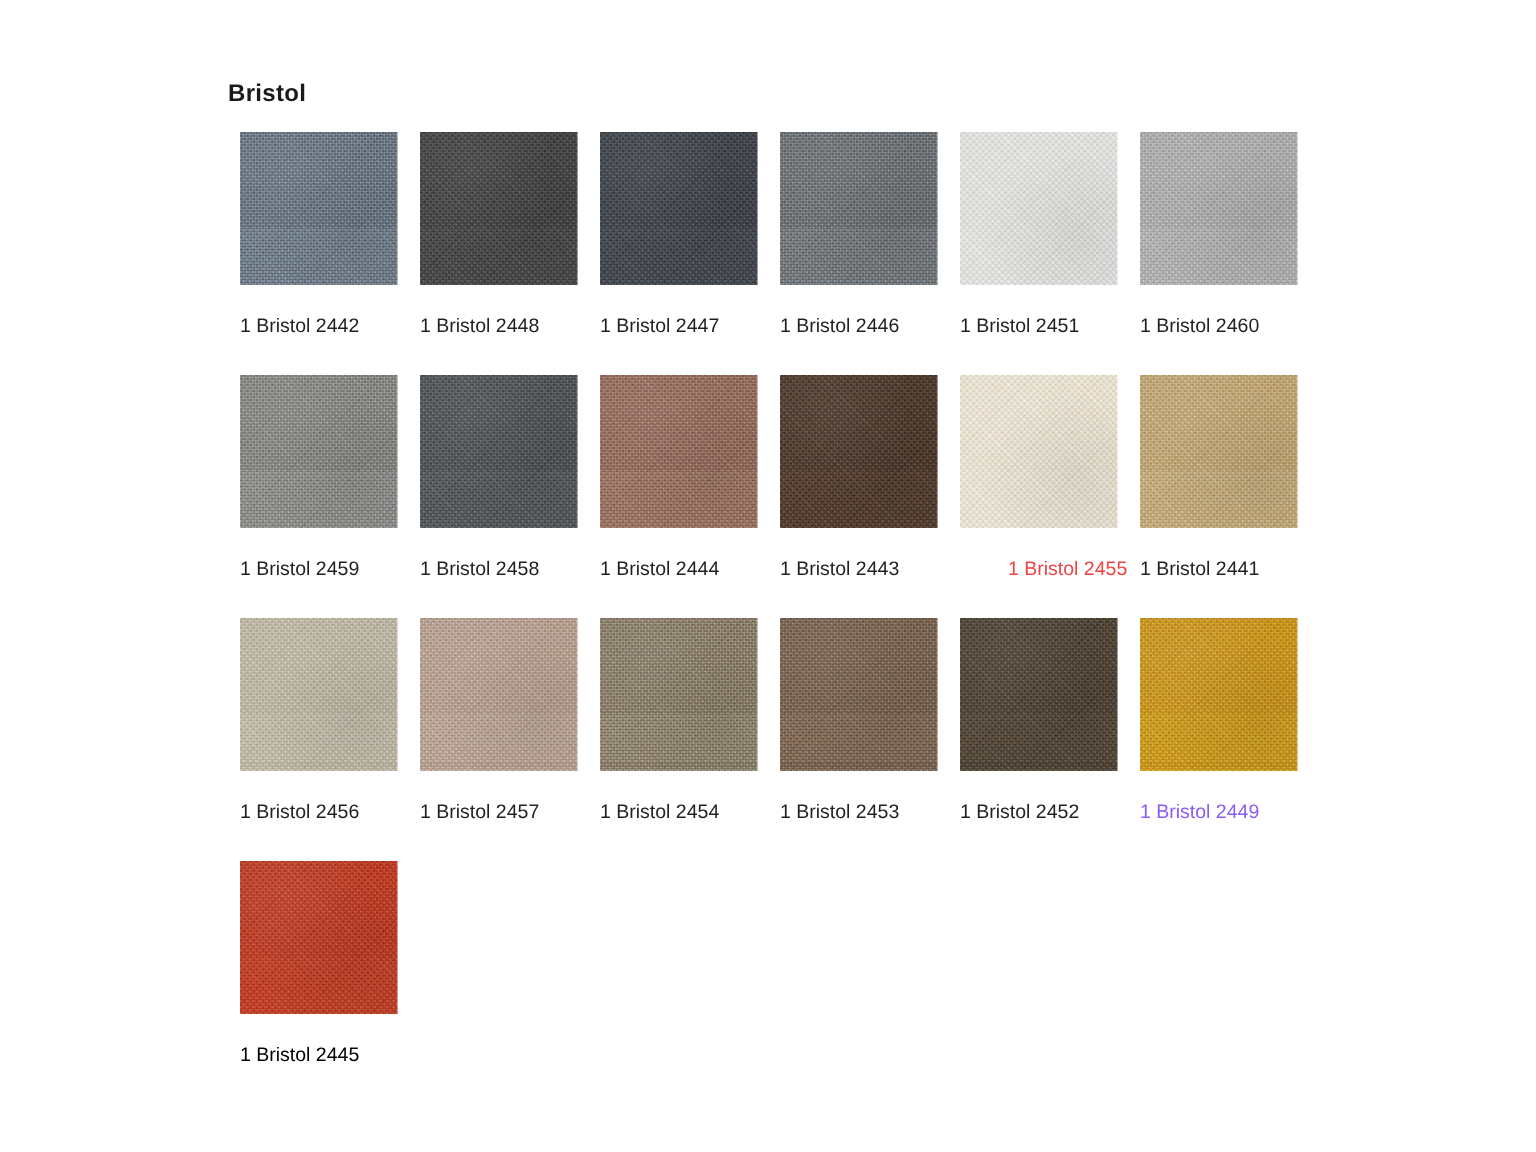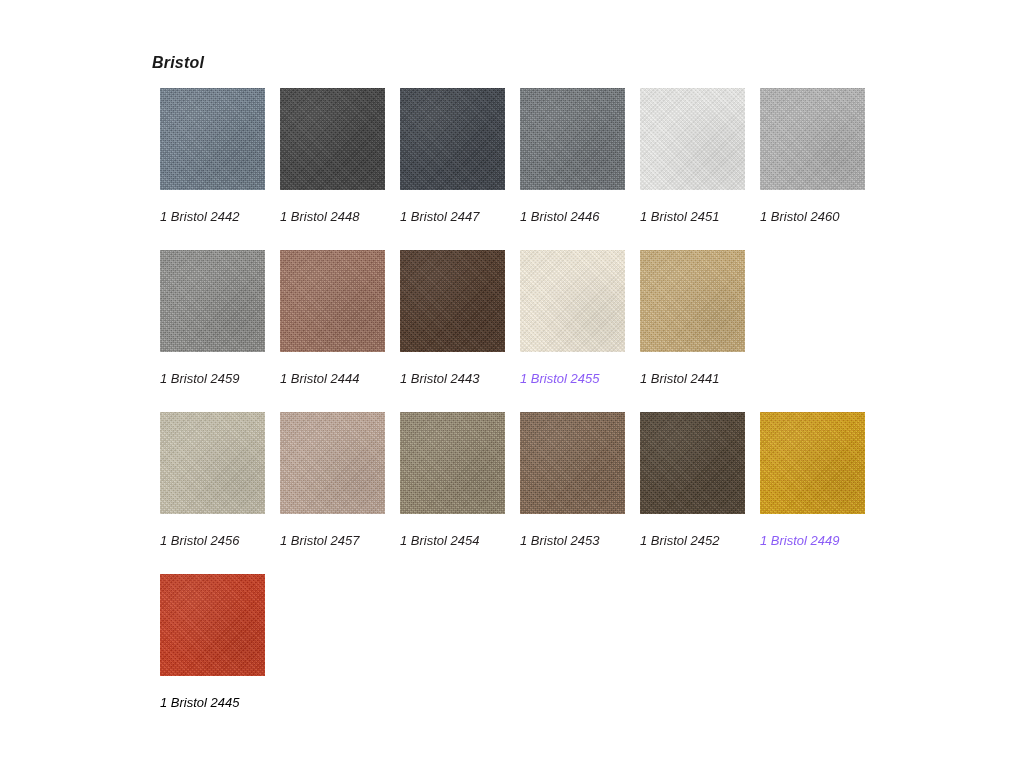--- a/index.html
+++ b/index.html
@@ -13,21 +13,20 @@
   body {
     font-family: "Liberation Sans", sans-serif;
     -webkit-font-smoothing: antialiased;
   }
 
   #catalog-page {
     position: relative;
     width: 1022px;
     height: 768px;
     background: #ffffff;
-    font-style: italic;
   }
 
   #collection-title {
     position: absolute;
     left: 152px;
     top: 54px;
     font-size: 16px;
     font-weight: bold;
     color: #1a1a1a;
     letter-spacing: 0.2px;
@@ -138,30 +137,34 @@
         <div class="swatch-label" style="color: rgb(35, 31, 32);">1 Bristol 2460</div>
       </div>
     </div>
 
     <div class="swatch-row">
       <div class="swatch-cell">
         <div class="swatch-chip" style="background-color: rgb(139, 139, 137);"></div>
         <div class="swatch-label" style="color: rgb(35, 31, 32);">1 Bristol 2459</div>
       </div>
       <div class="swatch-cell">
+        <div class="swatch-chip" style="background-color: rgb(79, 84, 87);"></div>
+        <div class="swatch-label" style="color: rgb(35, 31, 32);">1 Bristol 2458</div>
+      </div>
+      <div class="swatch-cell">
         <div class="swatch-chip" style="background-color: rgb(154, 111, 94);"></div>
         <div class="swatch-label" style="color: rgb(35, 31, 32);">1 Bristol 2444</div>
       </div>
       <div class="swatch-cell">
         <div class="swatch-chip" style="background-color: rgb(78, 55, 41);"></div>
         <div class="swatch-label" style="color: rgb(35, 31, 32);">1 Bristol 2443</div>
       </div>
       <div class="swatch-cell">
         <div class="swatch-chip" style="background-color: rgb(242, 234, 217);"></div>
-        <div class="swatch-label" style="color: #8b5cf6;">1 Bristol 2455</div>
+        <div class="swatch-label" style="color: #ef4444; margin-left: 32px;">1 Bristol 2455</div>
       </div>
       <div class="swatch-cell">
         <div class="swatch-chip" style="background-color: rgb(198, 171, 120);"></div>
         <div class="swatch-label" style="color: rgb(35, 31, 32);">1 Bristol 2441</div>
       </div>
     </div>
 
     <div class="swatch-row">
       <div class="swatch-cell">
         <div class="swatch-chip" style="background-color: rgb(195, 189, 169);"></div>

